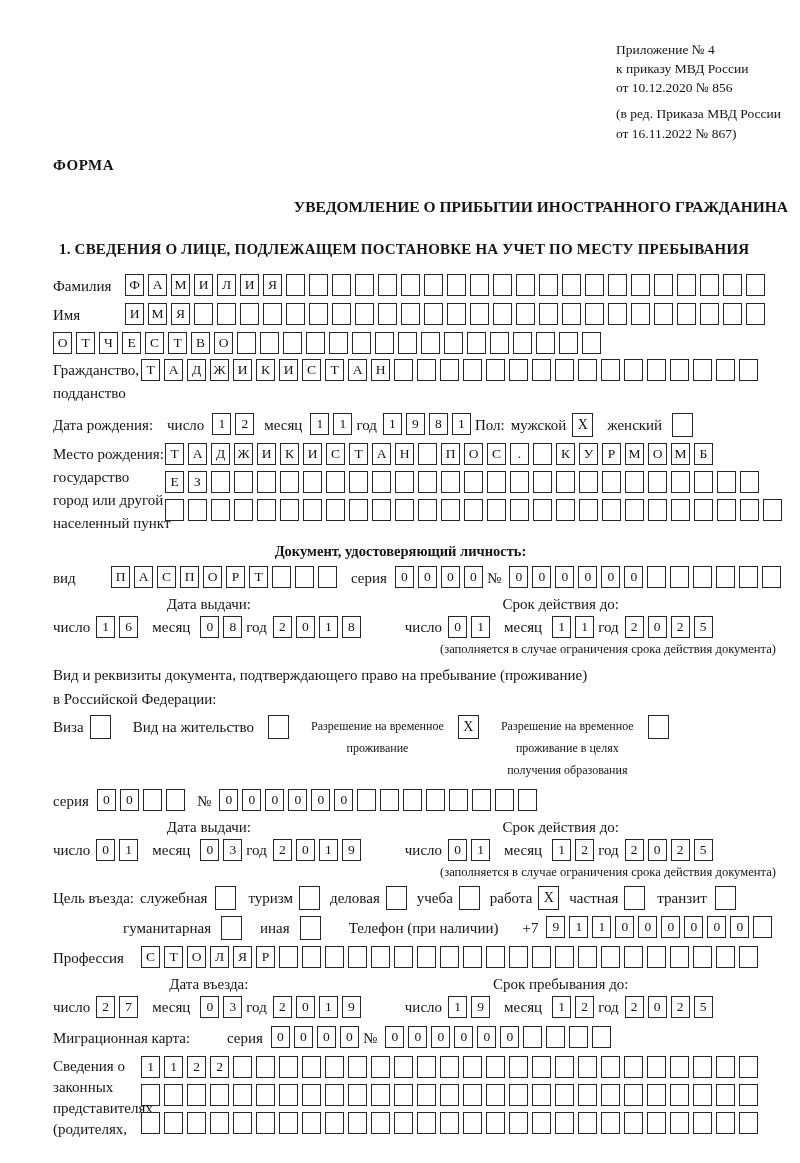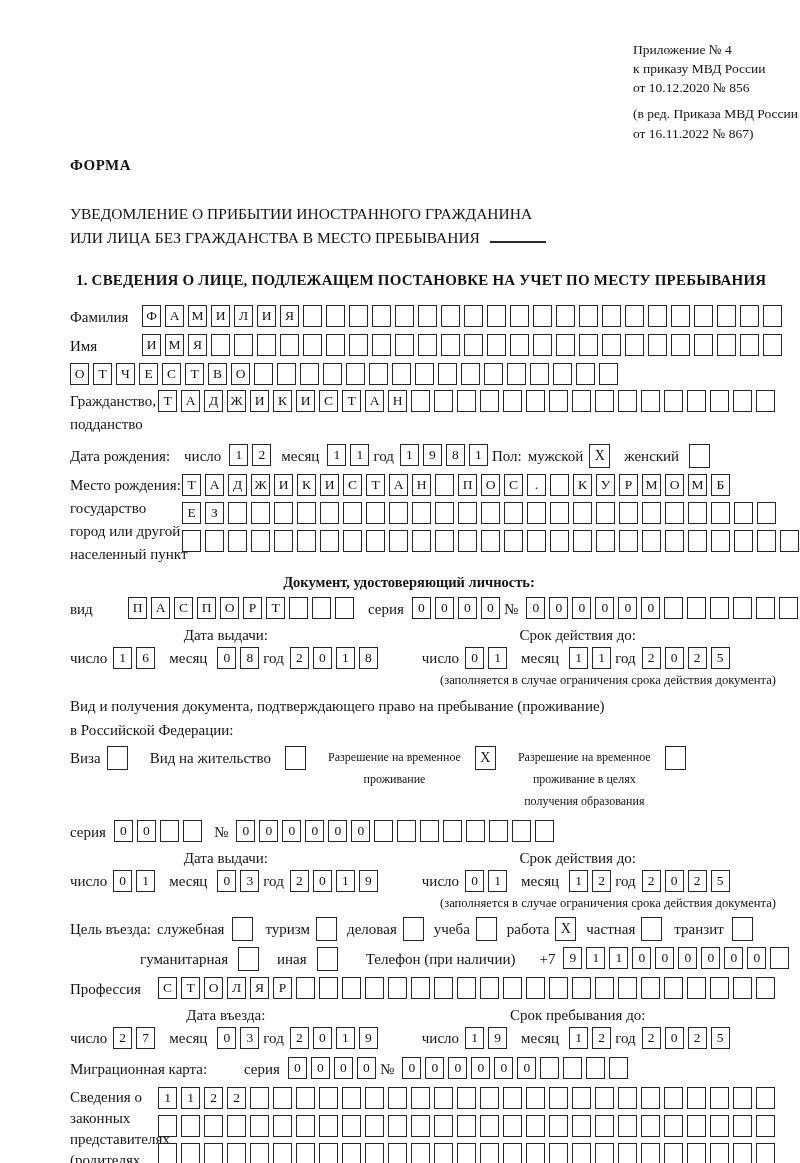--- a/index.html
+++ b/index.html
@@ -1,29 +1,29 @@
 <!DOCTYPE html>
 <html><head>
 <meta charset="utf-8">
 <style>
   html,body{margin:0;padding:0;}
   body{
     width:800px;height:1163px;background:#ffffff;color:#141414;
     font-family:"Liberation Serif","DejaVu Serif",serif;
     overflow:hidden;
   }
-  .page{box-sizing:border-box;width:800px;height:1163px;padding:40px 12px 0 70px;position:relative;}
+  .page{box-sizing:border-box;width:800px;height:1163px;padding:40px 12px 0 53px;position:relative;}
 
   
   .appendix{margin-left:563px;width:185px;font-size:13.5px;line-height:1.42;}
   .appendix .amend{margin-top:7px;}
   .forma{ text-align:left;font-weight:bold;font-size:15px;margin:14px 12px 0 0;letter-spacing:.5px;}
 
   
-  .title{text-align:left;font-weight:normal;font-size:15.5px;line-height:1.55;margin-top:28px;}
+  .title{text-align:right;font-weight:bold;font-size:15.5px;line-height:1.55;margin-top:21px;}
   .title-underline{display:inline-block;width:56px;border-bottom:2.2px solid #2a2a2a;height:12px;margin-left:10px;}
   .section-heading{font-weight:bold;font-size:15px;margin:22px 0 16px 6px;letter-spacing:.2px;}
 
   
   .row{display:flex;align-items:flex-start;margin:0 0 5px 0;white-space:nowrap;}
   .lbl{font-size:15px;line-height:24px;flex:none;}
   .lbl-stack{flex:none;font-size:15px;line-height:23px;}
   .grid{display:flex;flex:none;}
   .cell{
     flex:none;box-sizing:border-box;width:19px;height:22px;margin-right:4px;
@@ -61,21 +61,20 @@
     <div>к приказу МВД России</div>
     <div>от 10.12.2020 № 856</div>
     <div class="amend">(в ред. Приказа МВД России</div>
     <div>от 16.11.2022 № 867)</div>
   </div>
 
   <div class="forma">ФОРМА</div>
 
   <div class="title">
     <div>УВЕДОМЛЕНИЕ О ПРИБЫТИИ ИНОСТРАННОГО ГРАЖДАНИНА</div>
-    <div><span>ИЛИ ЛИЦА БЕЗ ГРАЖДАНСТВА В МЕСТО ПРЕБЫВАНИЯ</span><span class="title-underline"></span></div>
   </div>
 
   <div class="section-heading">1. СВЕДЕНИЯ О ЛИЦЕ, ПОДЛЕЖАЩЕМ ПОСТАНОВКЕ НА УЧЕТ ПО МЕСТУ ПРЕБЫВАНИЯ</div>
 
   <div class="row">
     <span class="lbl w72">Фамилия</span>
     <span class="grid">
         <span class="cell">Ф</span>
         <span class="cell">А</span>
         <span class="cell">М</span>
@@ -411,21 +410,21 @@
             <span class="cell">2</span>
             <span class="cell">0</span>
             <span class="cell">2</span>
             <span class="cell">5</span>
           </span>
       </div>
     </div>
   </div>
   <div class="validity-note">(заполняется в случае ограничения срока действия документа)</div>
 
-  <div class="lbl" style="margin-top:4px;">Вид и получения документа, подтверждающего право на пребывание (проживание)</div>
+  <div class="lbl" style="margin-top:4px;">Вид и реквизиты документа, подтверждающего право на пребывание (проживание)</div>
   <div class="lbl" style="margin-bottom:4px;">в Российской Федерации:</div>
 
   <div class="row">
     <span class="lbl">Виза</span>
     <span class="grid cbx g6">
         <span class="cell"></span>
       </span>
     <span class="lbl g18">Вид на жительство</span>
     <span class="grid cbx g14">
         <span class="cell"></span>

